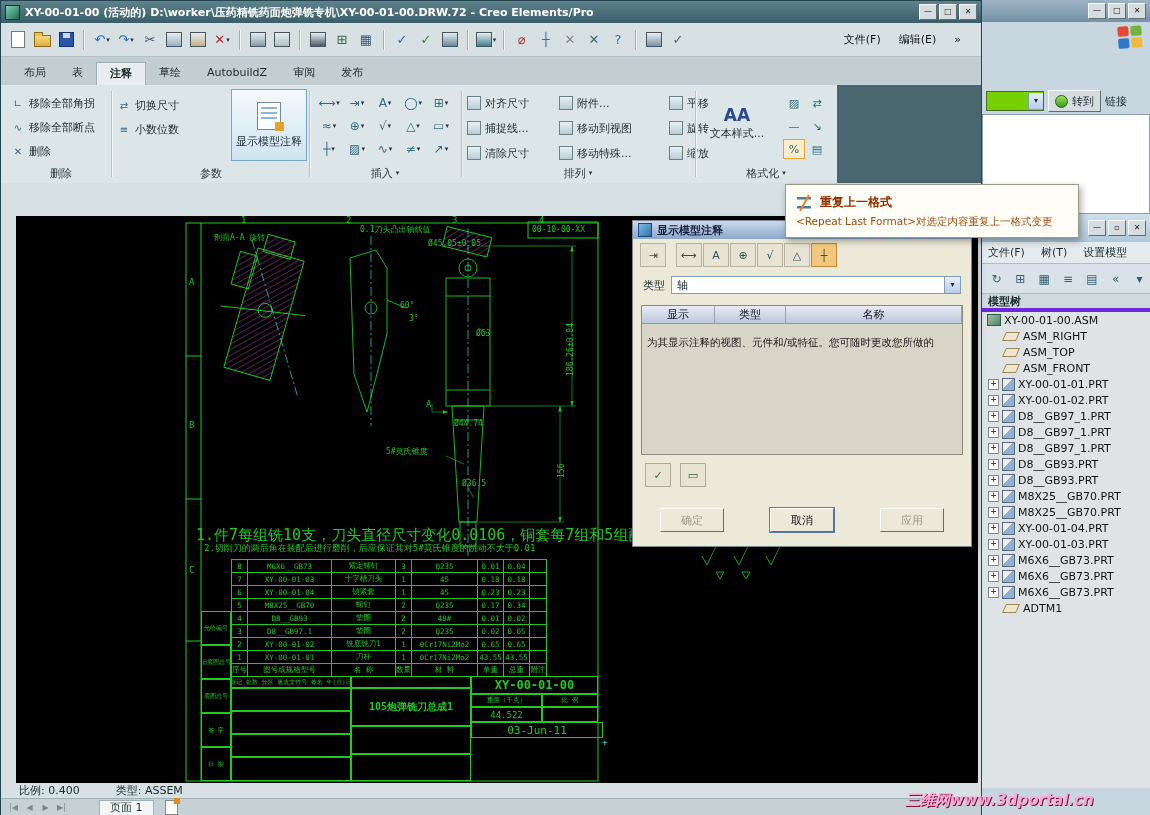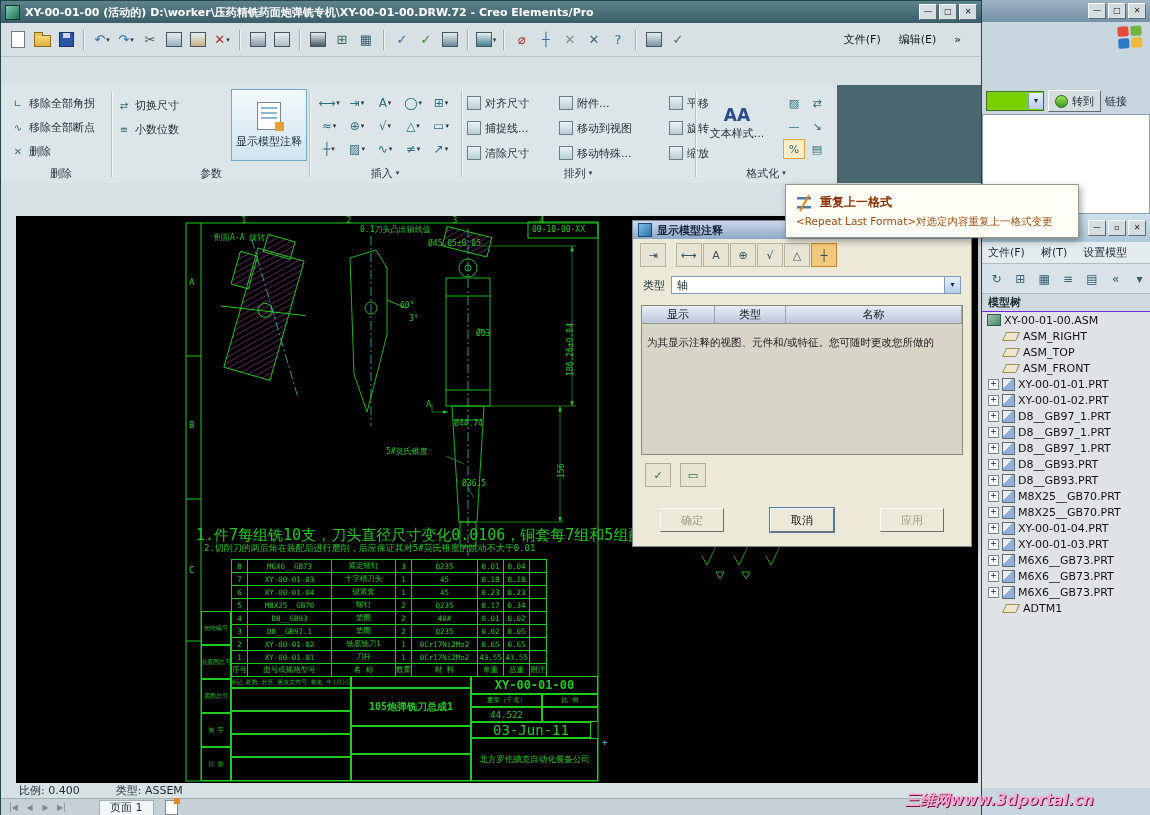--- a/index.html
+++ b/index.html
@@ -85,21 +85,21 @@
   #addr-combo .combo-btn{width:14px;height:16px;background:linear-gradient(#e8f0fa,#b8cce8);border-left:1px solid #7f9db9;text-align:center;font-size:8px;line-height:16px;}
   #go-btn{height:20px;padding:0 6px;background:#d6dde0;border:1px solid;border-color:#f8fafa #5e6e74 #5e6e74 #f8fafa;display:flex;align-items:center;gap:4px;font-size:11px;}
   .go-ic{width:11px;height:11px;border-radius:50%;background:linear-gradient(#9fe050,#3a9a20);border:1px solid #1e6a10;}
   #browser-white{position:absolute;left:0;top:114px;width:100%;height:100px;background:#fff;border:1px solid #8aa0b0;box-sizing:border-box;}
   #nav-subbar{position:absolute;left:0;top:214px;width:100%;height:28px;background:linear-gradient(#cfe0ee,#aec8da);
       display:flex;align-items:center;justify-content:flex-end;gap:2px;padding-right:4px;box-sizing:border-box;}
   #nav-menu{position:absolute;left:0;top:242px;width:100%;height:22px;background:#e4ebef;display:flex;align-items:center;gap:16px;padding-left:6px;box-sizing:border-box;border-bottom:1px solid #aebec6;}
   #nav-icons{position:absolute;left:0;top:264px;width:100%;height:30px;display:flex;align-items:center;gap:3px;padding-left:4px;box-sizing:border-box;background:#d8e2e8;border-bottom:1px solid #aebec6;}
   .nav-ic{width:21px;height:21px;display:flex;align-items:center;justify-content:center;}
   .nav-g{font-size:12px;color:#33606e;}
-  #tree-title{position:absolute;left:0;top:294px;width:100%;height:18px;background:#cfd9de;display:flex;align-items:center;padding-left:6px;box-sizing:border-box;border-bottom:1px solid #6d28d9;font-weight:bold;}
+  #tree-title{position:absolute;left:0;top:294px;width:100%;height:18px;background:#cfd9de;display:flex;align-items:center;padding-left:6px;box-sizing:border-box;border-bottom:4px solid #6d28d9;font-weight:bold;}
   #tree{position:absolute;left:0;top:312px;width:100%;bottom:27px;background:#dfe3e5;overflow:hidden;}
   .trow{display:flex;align-items:center;height:16px;font-size:11px;color:#111;padding-left:6px;gap:3px;white-space:nowrap;}
   .trow.root{padding-left:5px;}
   .texp{width:9px;height:9px;background:#fff;border:1px solid #808890;font-size:8px;line-height:7px;text-align:center;flex:none;}
   .tspacer{width:11px;flex:none;}
   .ic-assembly{width:12px;height:10px;background:linear-gradient(135deg,#9fc3ad,#4f8468);border:1px solid #2e5e46;flex:none;}
   .ic-part{width:11px;height:11px;background:linear-gradient(135deg,#f2efe2 45%,#8fb0d8 45%);border:1px solid #5a6a7a;flex:none;}
   .ic-datum{width:12px;height:7px;background:#efe7cd;border:1px solid #9a8a5a;transform:skewX(-24deg);flex:none;margin:0 2px;}
   
   #dialog{left:632px;top:220px;width:338px;height:325px;background:#ece9d8;border:1px solid #7a8690;
@@ -242,20 +242,31 @@
           <span class="ic-glyph" style="color: rgb(85, 102, 119);">✓</span>
         </div>
       </div>
     <div id="menubar">
       <span class="menu-item">文件(F)</span>
       <span class="menu-item">编辑(E)</span>
       <span class="menu-item">»</span>
     </div>
   </div>
 
+  <div class="abs" id="tabrow">
+      <div id="ribbon-tabs" style="display:flex;">
+        <div class="rtab">布局</div>
+        <div class="rtab">表</div>
+        <div class="rtab active">注释</div>
+        <div class="rtab">草绘</div>
+        <div class="rtab">AutobuildZ</div>
+        <div class="rtab">审阅</div>
+        <div class="rtab">发布</div>
+      </div>
+    </div>
 
   <div class="abs" id="ribbon">
     <div id="grp-delete">
         <div class="ritem">
           <span class="mini-g">∟</span>
           <span>移除全部角拐</span>
         </div>
         <div class="ritem">
           <span class="mini-g">∿</span>
           <span>移除全部断点</span>
@@ -616,22 +627,21 @@
       </table>
     <div class="abs" id="title-block" style="left:0;top:0;width:100%;height:100%">
         <div class="tbc" style="left: 215px; top: 460px; width: 120px; height: 12px; font-size: 6px;">标记 处数 分区 更改文件号 签名 年(月)日</div>
         <div class="tbc" style="left: 335px; top: 460px; width: 120px; height: 12px; font-size: 6px;"></div>
         <div class="tbc" style="left: 335px; top: 472px; width: 120px; height: 38px; font-size: 10px; font-weight: bold;">105炮弹铣刀总成1</div>
         <div class="tbc" style="left: 455px; top: 460px; width: 127px; height: 18px; font-size: 12px; font-weight: bold;">XY-00-01-00</div>
         <div class="tbc" style="left: 455px; top: 478px; width: 71px; height: 13px; font-size: 6.5px;">重量（千克）</div>
         <div class="tbc" style="left: 526px; top: 478px; width: 56px; height: 13px; font-size: 6.5px;">比 例</div>
         <div class="tbc" style="left: 455px; top: 491px; width: 71px; height: 15px; font-size: 9px;">44.522</div>
         <div class="tbc" style="left: 526px; top: 491px; width: 56px; height: 15px; font-size: 8px;"></div>
-        <div class="tbc" style="left: 455px; top: 506px; width: 120px; height: 16px; font-size: 14px;">03-Jun-11</div>
-        <div class="tbc" style="left: 455px; top: 522px; width: 127px; height: 43px; font-size: 8.5px;">北方罗伦德克自动化装备公司</div>
+        <div class="tbc" style="left: 455px; top: 506px; width: 132px; height: 16px; font-size: 11px;">03-Jun-11</div>
         <div class="tbc" style="left: 215px; top: 472px; width: 120px; height: 23px; font-size: 6px;"></div>
         <div class="tbc" style="left: 215px; top: 495px; width: 120px; height: 23px; font-size: 6px;"></div>
         <div class="tbc" style="left: 215px; top: 518px; width: 120px; height: 23px; font-size: 6px;"></div>
         <div class="tbc" style="left: 215px; top: 541px; width: 120px; height: 24px; font-size: 6px;"></div>
         <div class="tbc" style="left: 335px; top: 510px; width: 120px; height: 28px; font-size: 6px;"></div>
         <div class="tbc" style="left: 335px; top: 538px; width: 120px; height: 27px; font-size: 6px;"></div>
         <div class="tbc" style="left: 185px; top: 395px; width: 30px; height: 34px; font-size: 6px;">光绘编号</div>
         <div class="tbc" style="left: 185px; top: 429px; width: 30px; height: 34px; font-size: 6px;">旧底图总号</div>
         <div class="tbc" style="left: 185px; top: 463px; width: 30px; height: 34px; font-size: 6px;">底图总号</div>
         <div class="tbc" style="left: 185px; top: 497px; width: 30px; height: 34px; font-size: 6px;">签 字</div>

